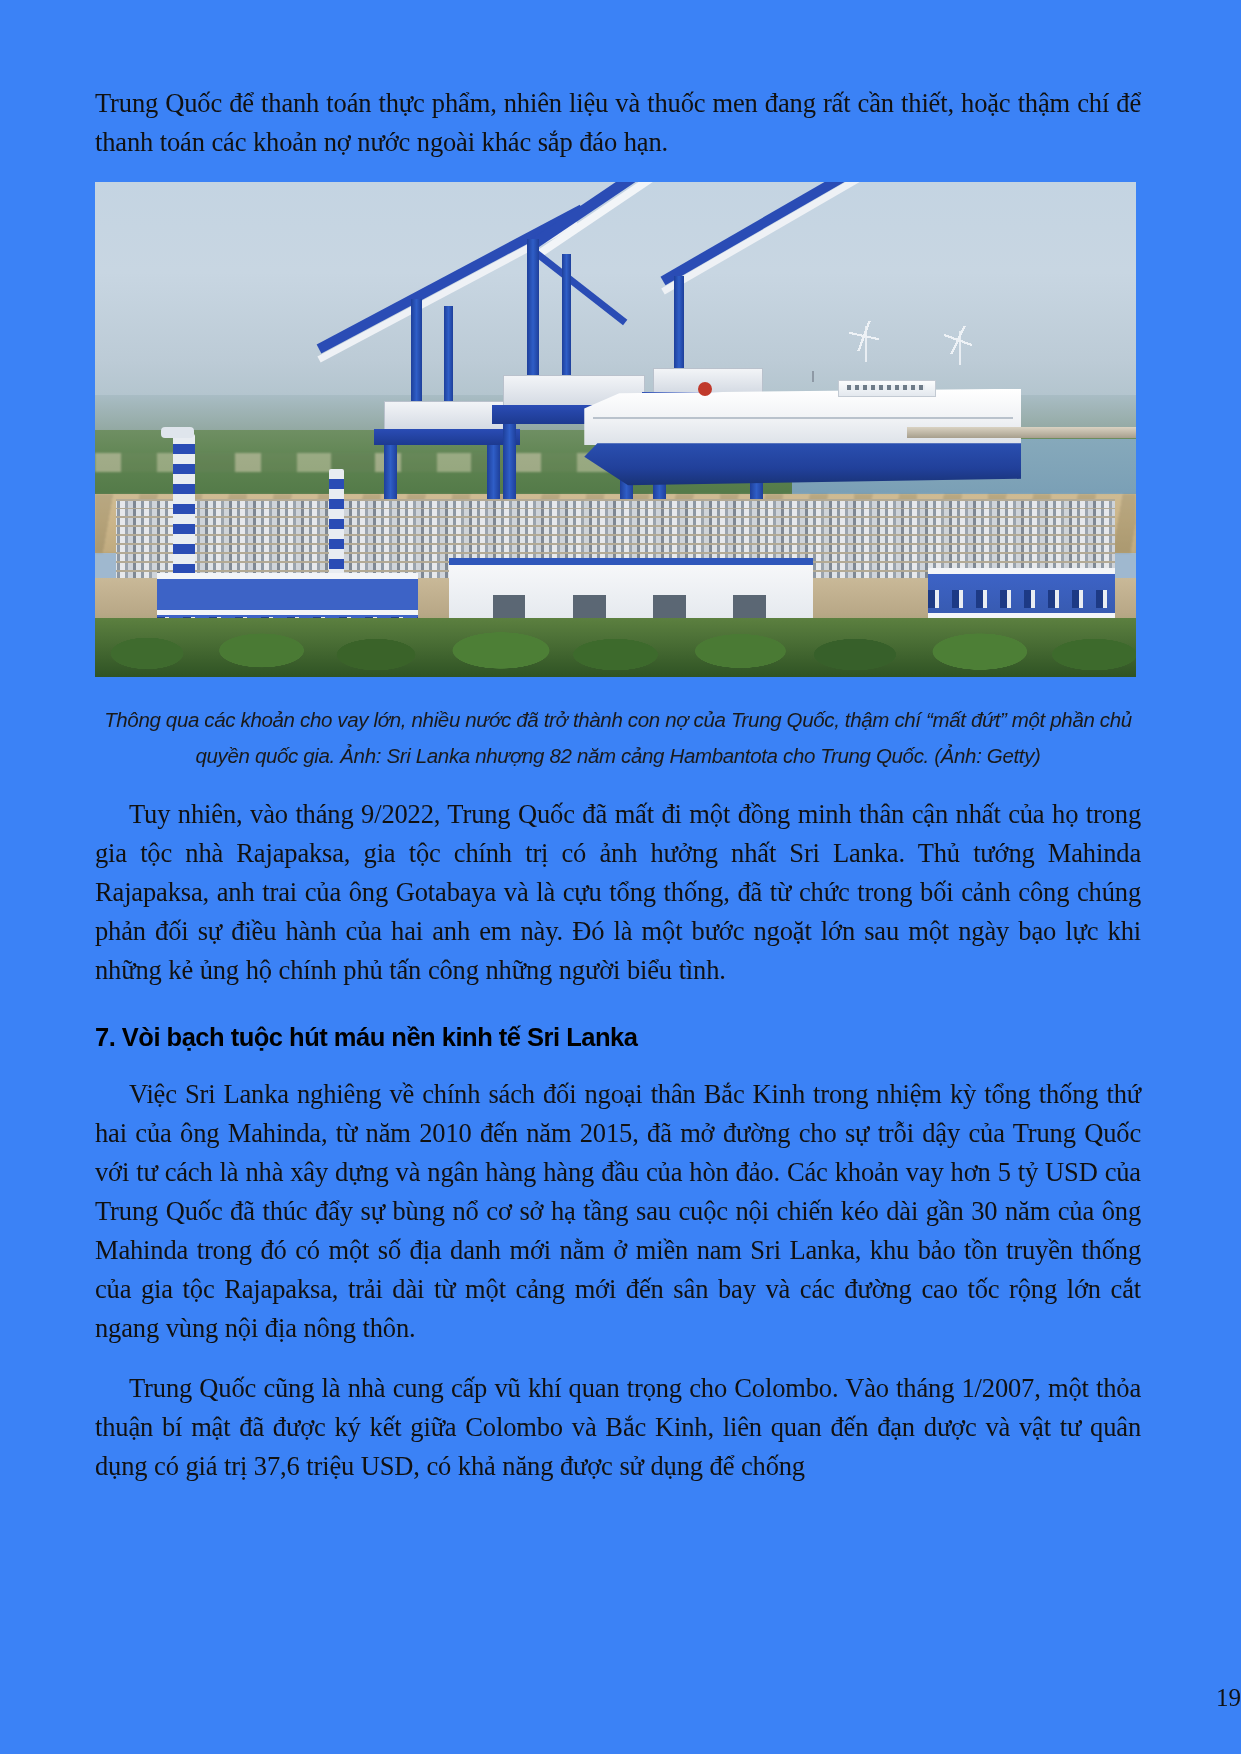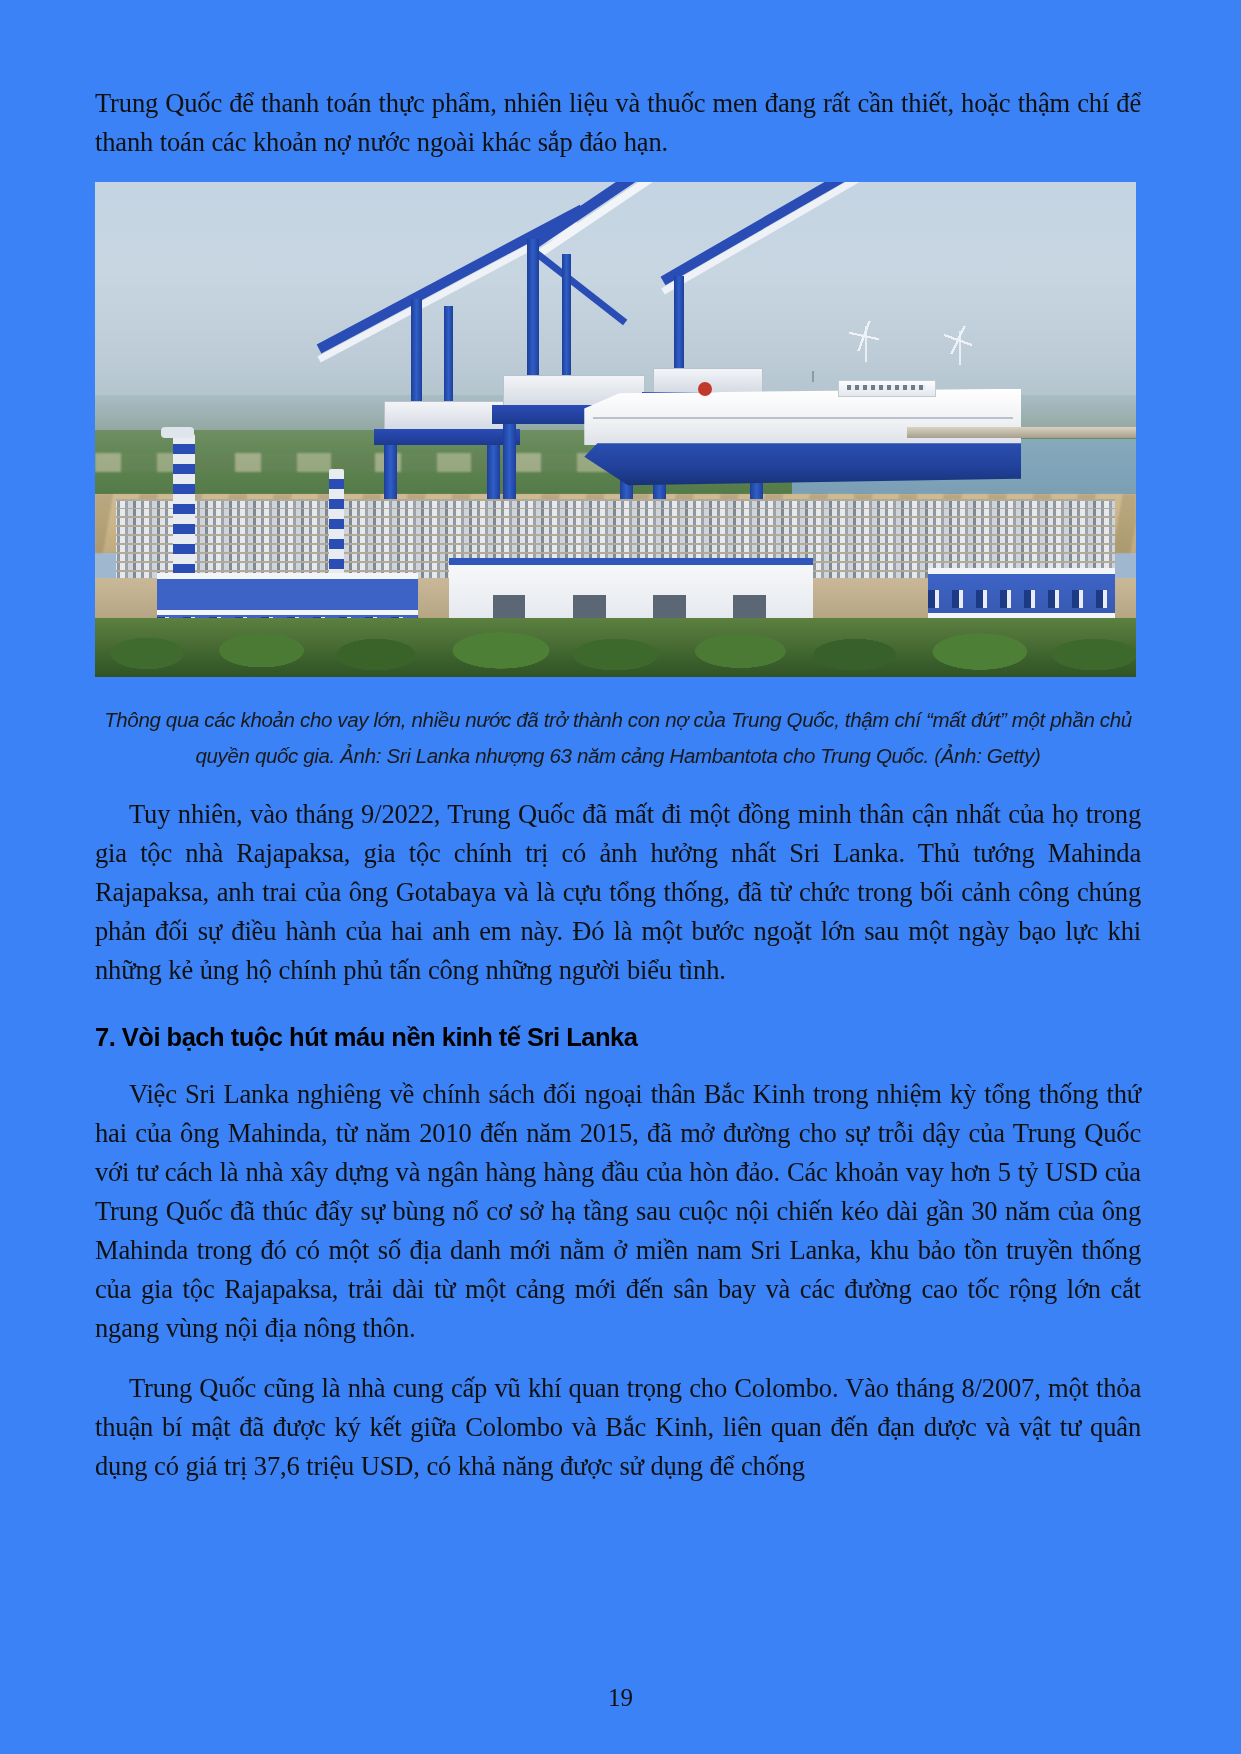--- a/index.html
+++ b/index.html
@@ -185,21 +185,21 @@
     font-weight: bold;
     line-height: 34px;
     letter-spacing: -0.5px;
     color: #000;
   }
 
   .page-number {
     position: absolute;
     left: 0; right: 0;
     top: 1684px;
-    text-align: center;
+    text-align: right;
     font-size: 25px;
     font-family: "Liberation Serif", "DejaVu Serif", serif;
     color: #111;
   }
 </style>
 </head>
 <body>
 
 <div class="page">
 
@@ -340,28 +340,28 @@
             <div style="position:absolute;left:0;top:22%;width:100%;height:24%;
                         background:repeating-linear-gradient(90deg, #1d3a85 0 7px, #e9edf3 7px 11px, transparent 11px 24px);"></div>
             <div style="position:absolute;left:0;top:52%;width:100%;height:5px;background:#f3f5f8;"></div>
           </div>
 
           <div class="shrubs"></div>
 
         </div>
       </div>
 
-      <figcaption>Thông qua các khoản cho vay lớn, nhiều nước đã trở thành con nợ của Trung Quốc, thậm chí “mất đứt” một phần chủ quyền quốc gia. Ảnh: Sri Lanka nhượng 63 năm cảng Hambantota cho Trung Quốc. (Ảnh: Getty)</figcaption>
+      <figcaption>Thông qua các khoản cho vay lớn, nhiều nước đã trở thành con nợ của Trung Quốc, thậm chí “mất đứt” một phần chủ quyền quốc gia. Ảnh: Sri Lanka nhượng 82 năm cảng Hambantota cho Trung Quốc. (Ảnh: Getty)</figcaption>
     </figure>
 
     <p class="body-text indent spaced">Tuy nhiên, vào tháng 9/2022, Trung Quốc đã mất đi một đồng minh thân cận nhất của họ trong gia tộc nhà Rajapaksa, gia tộc chính trị có ảnh hưởng nhất Sri Lanka. Thủ tướng Mahinda Rajapaksa, anh trai của ông Gotabaya và là cựu tổng thống, đã từ chức trong bối cảnh công chúng phản đối sự điều hành của hai anh em này. Đó là một bước ngoặt lớn sau một ngày bạo lực khi những kẻ ủng hộ chính phủ tấn công những người biểu tình.</p>
 
     <h2 class="section-heading">7. Vòi bạch tuộc hút máu nền kinh tế Sri Lanka</h2>
 
     <p class="body-text indent spaced">Việc Sri Lanka nghiêng về chính sách đối ngoại thân Bắc Kinh trong nhiệm kỳ tổng thống thứ hai của ông Mahinda, từ năm 2010 đến năm 2015, đã mở đường cho sự trỗi dậy của Trung Quốc với tư cách là nhà xây dựng và ngân hàng hàng đầu của hòn đảo. Các khoản vay hơn 5 tỷ USD của Trung Quốc đã thúc đẩy sự bùng nổ cơ sở hạ tầng sau cuộc nội chiến kéo dài gần 30 năm của ông Mahinda trong đó có một số địa danh mới nằm ở miền nam Sri Lanka, khu bảo tồn truyền thống của gia tộc Rajapaksa, trải dài từ một cảng mới đến sân bay và các đường cao tốc rộng lớn cắt ngang vùng nội địa nông thôn.</p>
 
-    <p class="body-text indent spaced">Trung Quốc cũng là nhà cung cấp vũ khí quan trọng cho Colombo. Vào tháng 8/2007, một thỏa thuận bí mật đã được ký kết giữa Colombo và Bắc Kinh, liên quan đến đạn dược và vật tư quân dụng có giá trị 37,6 triệu USD, có khả năng được sử dụng để chống</p>
+    <p class="body-text indent spaced">Trung Quốc cũng là nhà cung cấp vũ khí quan trọng cho Colombo. Vào tháng 1/2007, một thỏa thuận bí mật đã được ký kết giữa Colombo và Bắc Kinh, liên quan đến đạn dược và vật tư quân dụng có giá trị 37,6 triệu USD, có khả năng được sử dụng để chống</p>
 
   </div>
 
   <div class="page-number">19</div>
 
 </div>
 
 </body></html>

